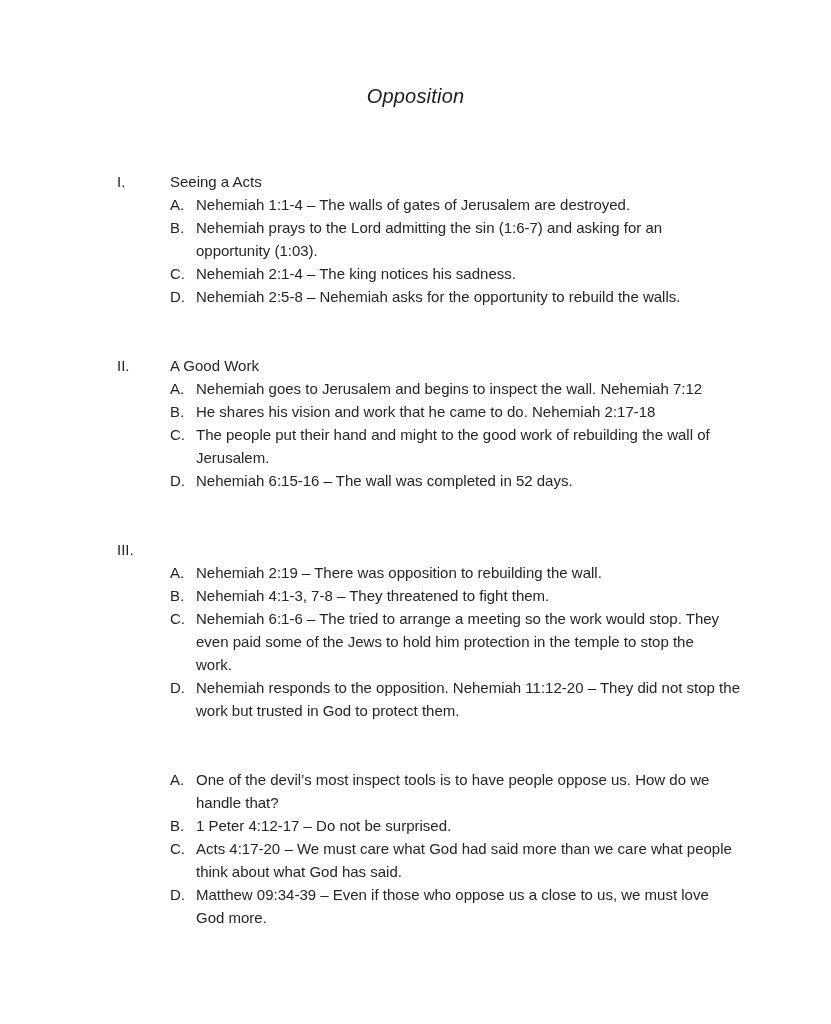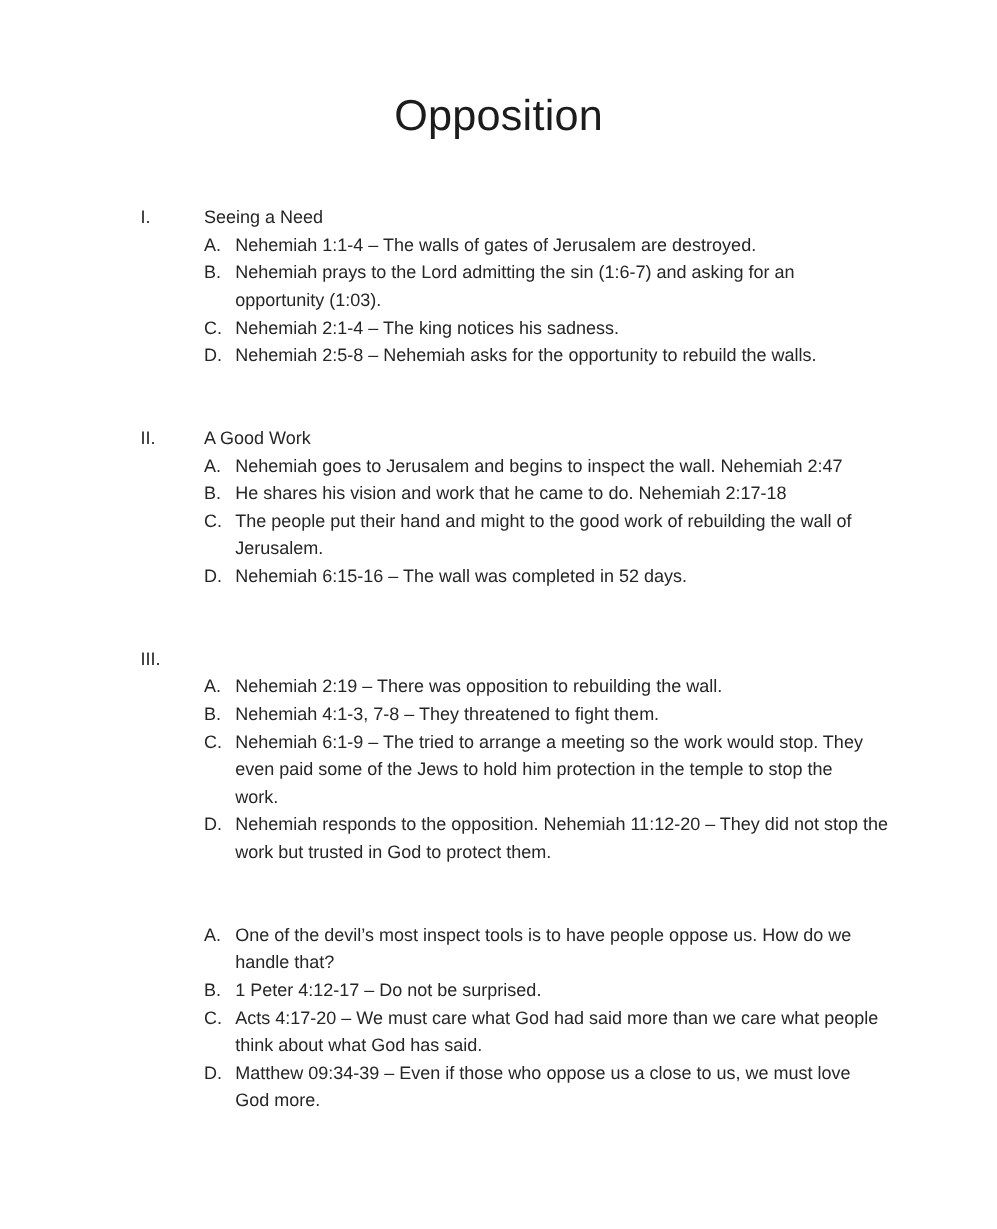--- a/index.html
+++ b/index.html
@@ -11,25 +11,26 @@
     position: relative;
     width: 831px;
     height: 1024px;
     background: #ffffff;
     overflow: hidden;
     font-family: "Liberation Sans", "DejaVu Sans", sans-serif;
     color: #262626;
   }
   .doc-title {
     margin-top: 76px;
-    font-size: 36px;
+    font-size: 20px;
     line-height: 40px;
     text-align: center;
     color: #1c1c1c;
     letter-spacing: 0.2px;
+    font-style: italic;
   }
   .outline {
     margin-top: 54px;
     margin-left: 117px;
     width: 660px;
     font-size: 15px;
     line-height: 23px;
   }
   .section {
     margin-bottom: 46px;
@@ -66,21 +67,21 @@
 
 <div class="page">
 
   <div class="doc-title">Opposition</div>
 
   <div class="outline">
 
     <div class="section">
       <div class="section-header">
         <span class="roman">I.</span>
-        <span class="section-heading">Seeing a Need</span>
+        <span class="section-heading">Seeing a Acts</span>
       </div>
       <div class="items">
         <div class="item">
           <span class="item-label">A.</span>
           <span class="item-text">Nehemiah 1:1-4 – The walls of gates of Jerusalem are destroyed.</span>
         </div>
         <div class="item">
           <span class="item-label">B.</span>
           <span class="item-text">Nehemiah prays to the Lord admitting the sin (1:6-7) and asking for an
 opportunity (1:03).</span>
@@ -97,21 +98,21 @@
     </div>
 
     <div class="section">
       <div class="section-header">
         <span class="roman">II.</span>
         <span class="section-heading">A Good Work</span>
       </div>
       <div class="items">
         <div class="item">
           <span class="item-label">A.</span>
-          <span class="item-text">Nehemiah goes to Jerusalem and begins to inspect the wall. Nehemiah 2:47</span>
+          <span class="item-text">Nehemiah goes to Jerusalem and begins to inspect the wall. Nehemiah 7:12</span>
         </div>
         <div class="item">
           <span class="item-label">B.</span>
           <span class="item-text">He shares his vision and work that he came to do. Nehemiah 2:17-18</span>
         </div>
         <div class="item">
           <span class="item-label">C.</span>
           <span class="item-text">The people put their hand and might to the good work of rebuilding the wall of
 Jerusalem.</span>
         </div>
@@ -130,21 +131,21 @@
         <div class="item">
           <span class="item-label">A.</span>
           <span class="item-text">Nehemiah 2:19 – There was opposition to rebuilding the wall.</span>
         </div>
         <div class="item">
           <span class="item-label">B.</span>
           <span class="item-text">Nehemiah 4:1-3, 7-8 – They threatened to fight them.</span>
         </div>
         <div class="item">
           <span class="item-label">C.</span>
-          <span class="item-text">Nehemiah 6:1-9 – The tried to arrange a meeting so the work would stop. They
+          <span class="item-text">Nehemiah 6:1-6 – The tried to arrange a meeting so the work would stop. They
 even paid some of the Jews to hold him protection in the temple to stop the
 work.</span>
         </div>
         <div class="item">
           <span class="item-label">D.</span>
           <span class="item-text">Nehemiah responds to the opposition. Nehemiah 11:12-20 – They did not stop the
 work but trusted in God to protect them.</span>
         </div>
       </div>
     </div>

